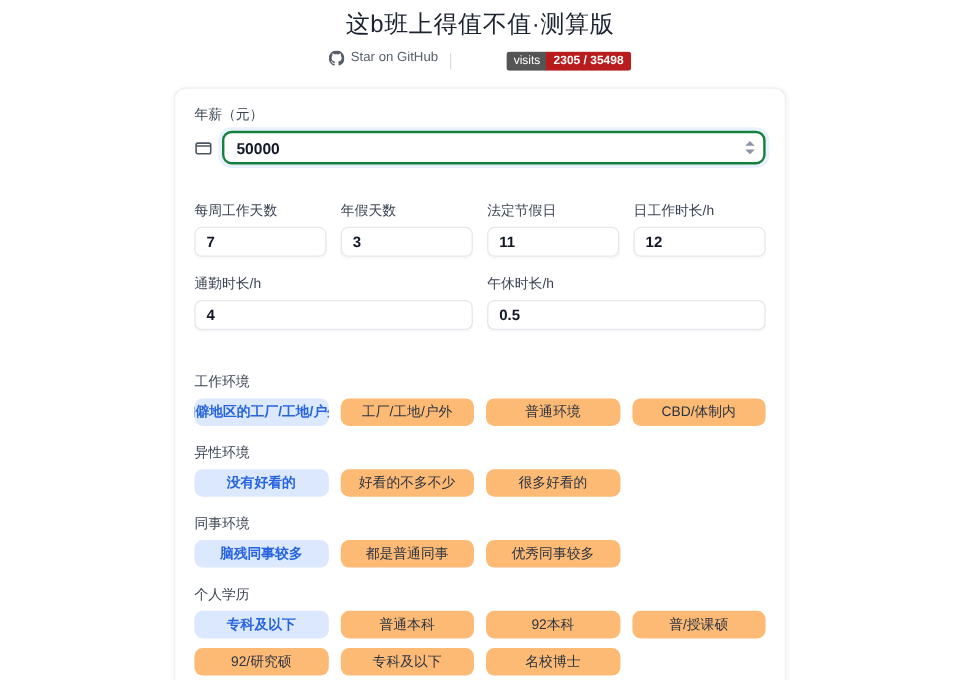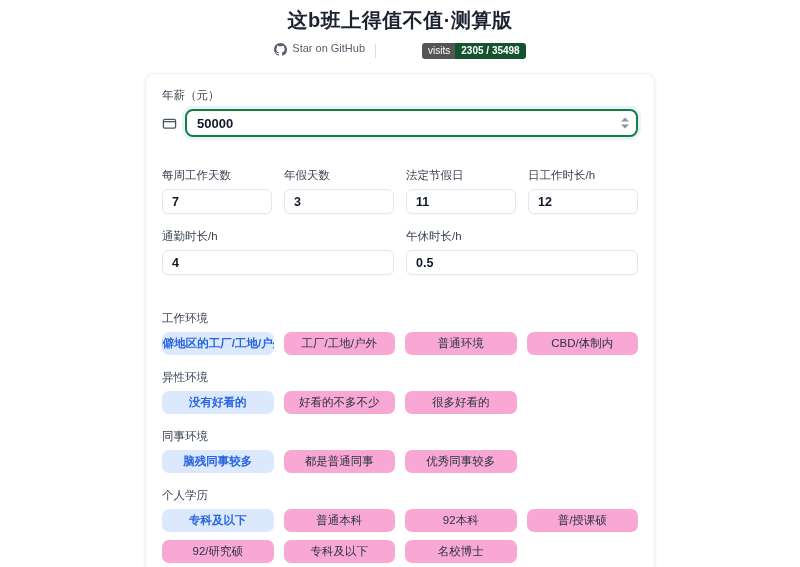--- a/index.html
+++ b/index.html
@@ -6,34 +6,34 @@
   html, body { background: #fff; }
   body {
     font-family: "Liberation Sans", "DejaVu Sans", sans-serif;
     width: 800px; height: 567px; overflow: hidden;
     color: #1f2937;
   }
   .page { width: 800px; height: 567px; position: relative; }
 
   
   .page-title {
-    text-align: center; font-size: 20px; font-weight: 700;
+    text-align: center; font-size: 20px; font-weight: 400;
     color: #1c2330; padding-top: 7px; letter-spacing: .5px;
   }
   .badge-row {
     display: flex; justify-content: center; align-items: center;
     gap: 10px; margin-top: 9px; height: 16px;
   }
   .gh-link { display: flex; gap: 5px; cursor: pointer; }
   .gh-link svg { width: 13px; height: 13px; fill: #57606a; }
   .gh-label { font-size: 11px; color: #57606a; }
   .badge-divider { width: 1px; height: 14px; background: #d8dde3; }
   .visits-badge { display: flex; font-size: 10px; line-height: 1; border-radius: 3px; overflow: hidden; margin-left: 36px; }
   .visits-key { background: #555555; color: #fff; padding: 3px 5px 3px 6px; }
-  .visits-val { background: #14532d; color: #fff; padding: 3px 6px; font-weight: 600; }
+  .visits-val { background: #b91c1c; color: #fff; padding: 3px 6px; font-weight: 600; }
 
   
   .card {
     width: 510px; margin: 14px auto 0;
     background: #fff; border: 1px solid #eef0f3; border-radius: 10px;
     box-shadow: 0 1px 4px rgba(20,30,50,.07);
     padding: 14px 16px 18px;
   }
   .field-label, .section-label {
     font-size: 11.5px; color: #3b4454; margin-bottom: 6px;
@@ -72,21 +72,21 @@
   
   .groups { margin-top: 36px; }
   .group { margin-top: 15px; }
   .group:first-child { margin-top: 0; }
   .options-grid {
     display: grid; grid-template-columns: repeat(4, 1fr);
     column-gap: 10px; row-gap: 8px;
   }
   .option-btn {
     height: 23px; border: none; border-radius: 7px;
-    background: #f9a8d4; color: #2a3342; font-size: 11.5px;
+    background: #fdba74; color: #2a3342; font-size: 11.5px;
     font-family: inherit; display: flex; align-items: center; justify-content: center;
     cursor: pointer; white-space: nowrap; overflow: hidden;
   }
   .option-btn.selected { background: #dbe8fd; color: #2764e0; font-weight: 700; }
 </style>
 </head>
 <body>
 
 <div class="page">
 

